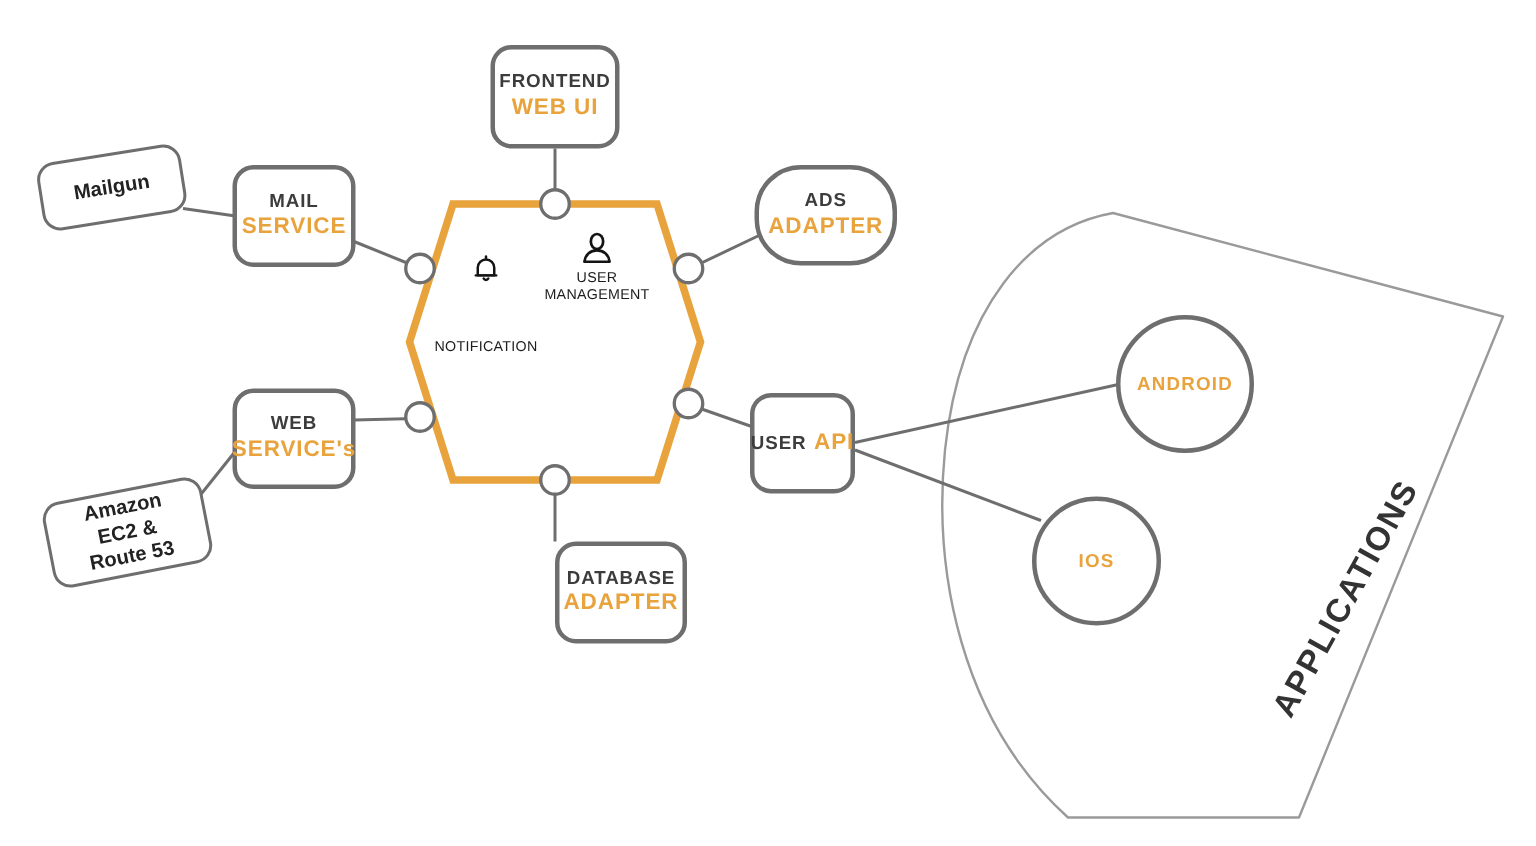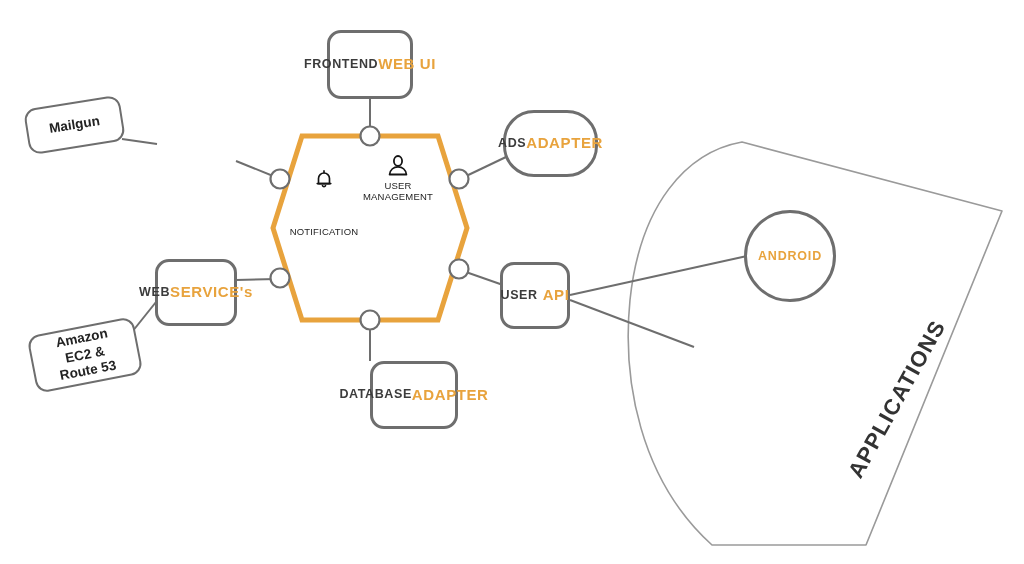--- a/index.html
+++ b/index.html
@@ -29,21 +29,21 @@
     height: 564px;
   }
   
   .node-box {
     position: absolute;
     box-sizing: border-box;
     border: 3px solid #6e6e6e;
     border-radius: 14px;
     background: #ffffff;
     display: flex;
-    flex-direction: row;
+    flex-direction: column;
     align-items: center;
     justify-content: center;
     line-height: 1.25;
     text-align: center;
   }
   .node-line1 {
     font-size: 12.5px;
     font-weight: bold;
     letter-spacing: 0.6px;
     color: #3c3c3c;
@@ -166,20 +166,24 @@
   <div class="ext-box" style="left:26px; top:102px; width:97px; height:46px; transform: rotate(-9deg);">
     <span>Mailgun</span>
   </div>
 
   <div class="ext-box" style="left:31px; top:326px; width:108px; height:58px; transform: rotate(-11deg); flex-direction:column;">
     <span>Amazon</span>
     <span>EC2 &amp;</span>
     <span>Route 53</span>
   </div>
 
+  <div class="node-box" style="left:155px; top:110px; width:82px; height:68px;">
+    <span class="node-line1">MAIL</span>
+    <span class="node-line2">SERVICE</span>
+  </div>
 
   <div class="node-box" style="left:327px; top:30px; width:86px; height:69px;">
     <span class="node-line1">FRONTEND</span>
     <span class="node-line2">WEB UI</span>
   </div>
 
   <div class="node-box" style="left:503px; top:110px; width:95px; height:67px;border-radius:31px;">
     <span class="node-line1">ADS</span>
     <span class="node-line2">ADAPTER</span>
   </div>
@@ -220,18 +224,21 @@
     </span>
     <span class="feature-label">USER</span>
     <span class="feature-label" style="margin-top:0;">MANAGEMENT</span>
   </div>
 
 
   <div class="app-circle" style="left:744px; top:210px; width:92px; height:92px;">
     <span>ANDROID</span>
   </div>
 
+  <div class="app-circle" style="left:688px; top:331px; width:86px; height:86px;">
+    <span>IOS</span>
+  </div>
 
   <div class="apps-label" style="left:843px; top:470px; transform: rotate(-61deg);">
     <span>APPLICATIONS</span>
   </div>
 
 </div>
 
 </body></html>

